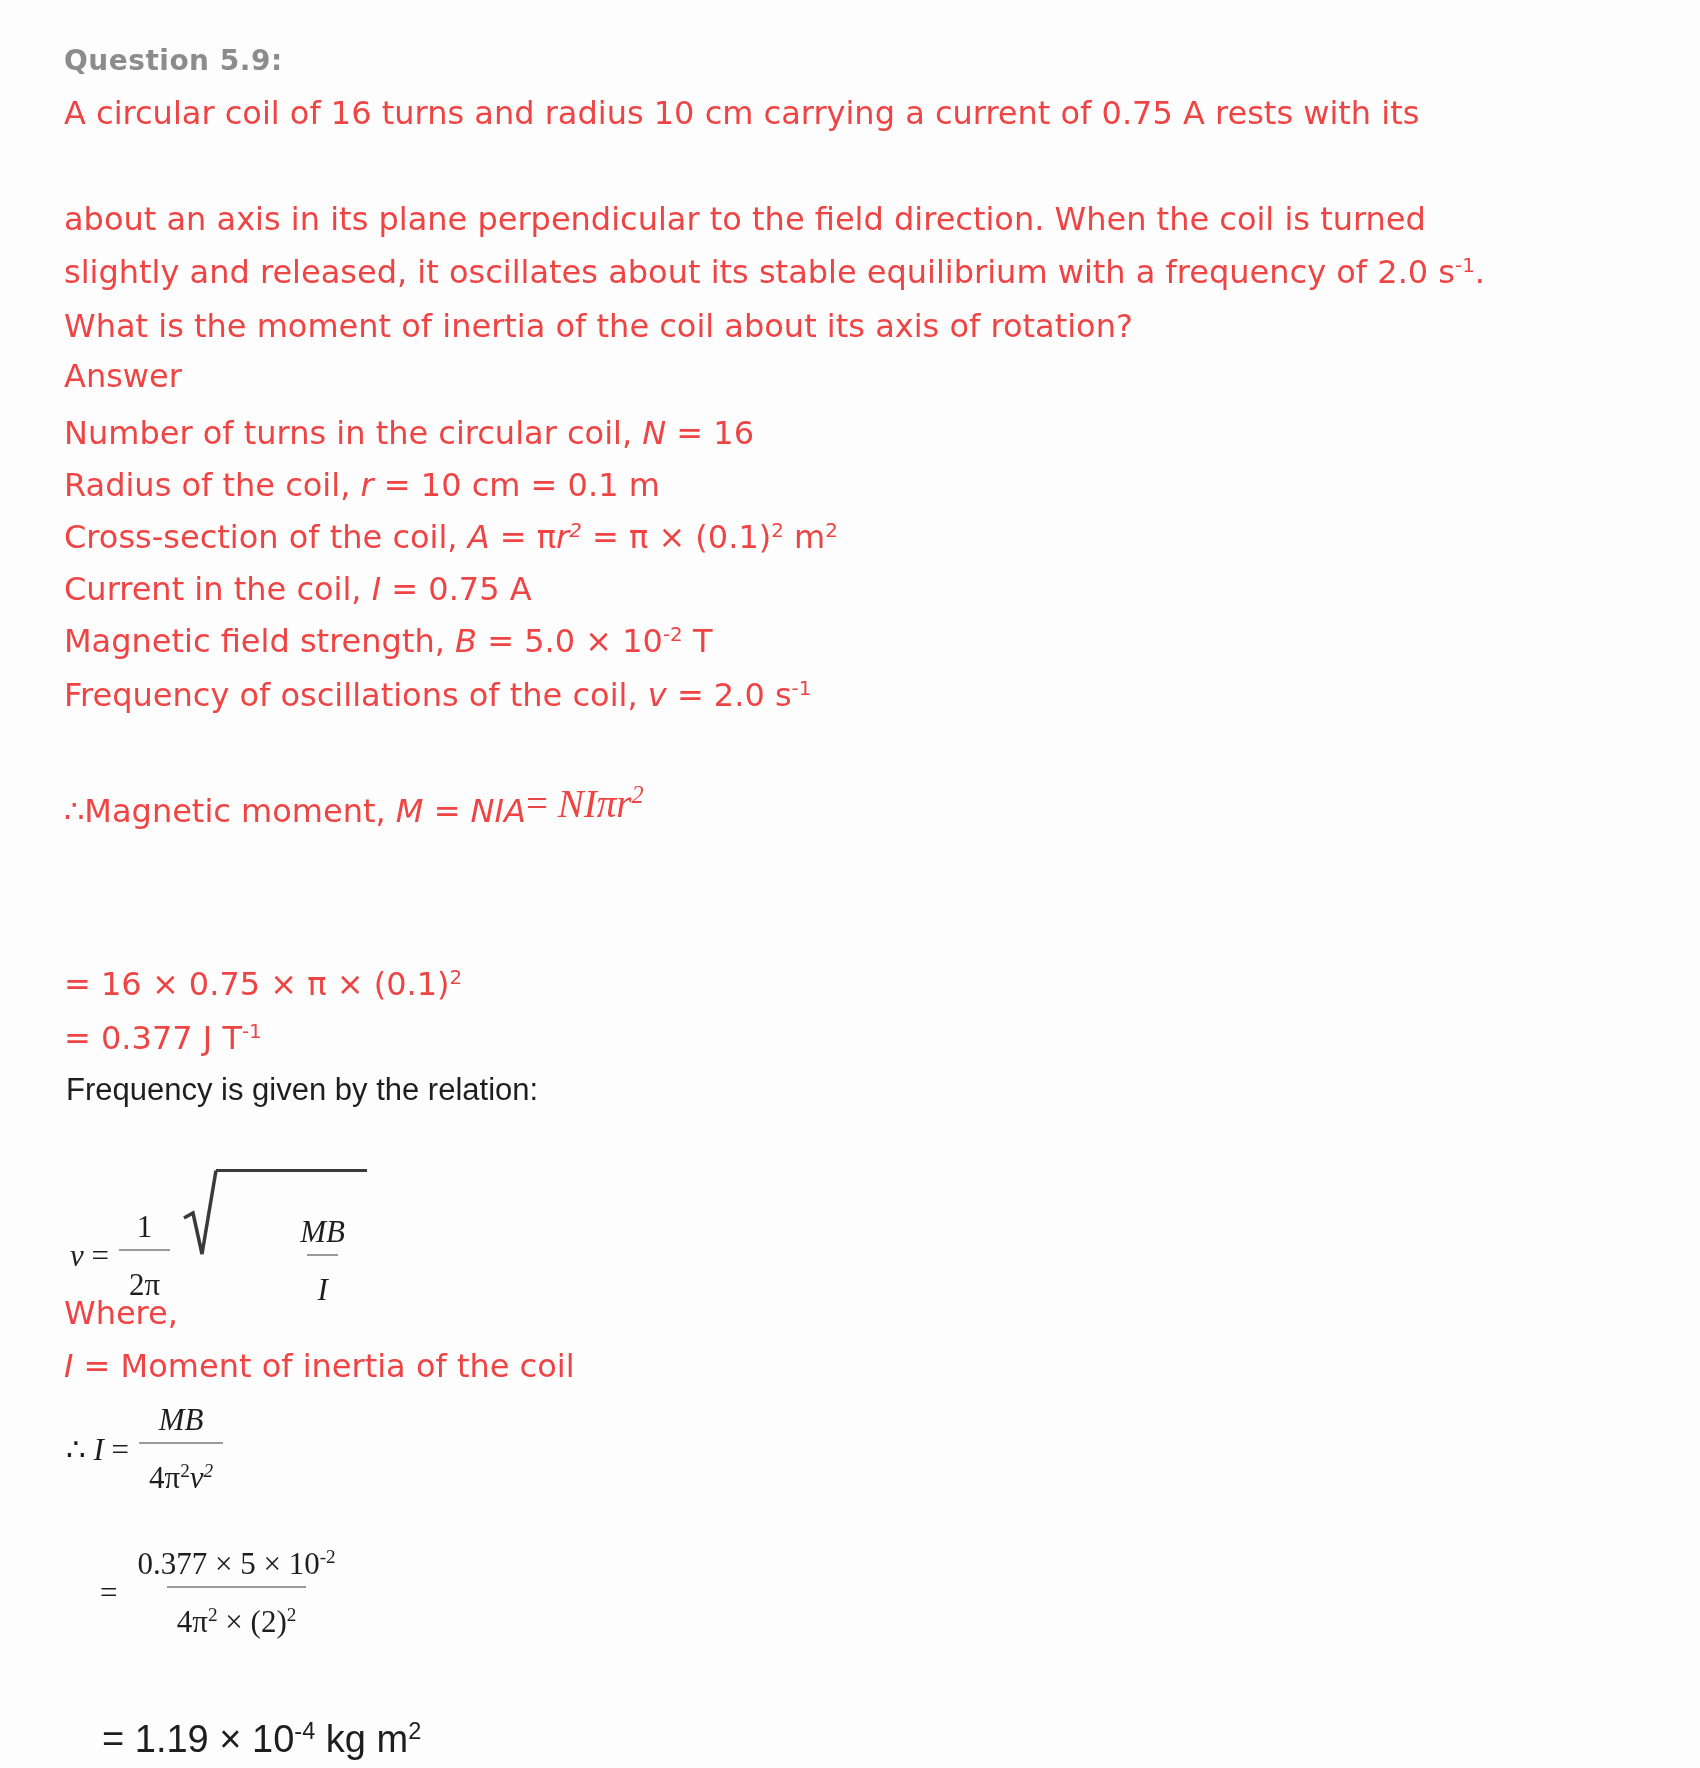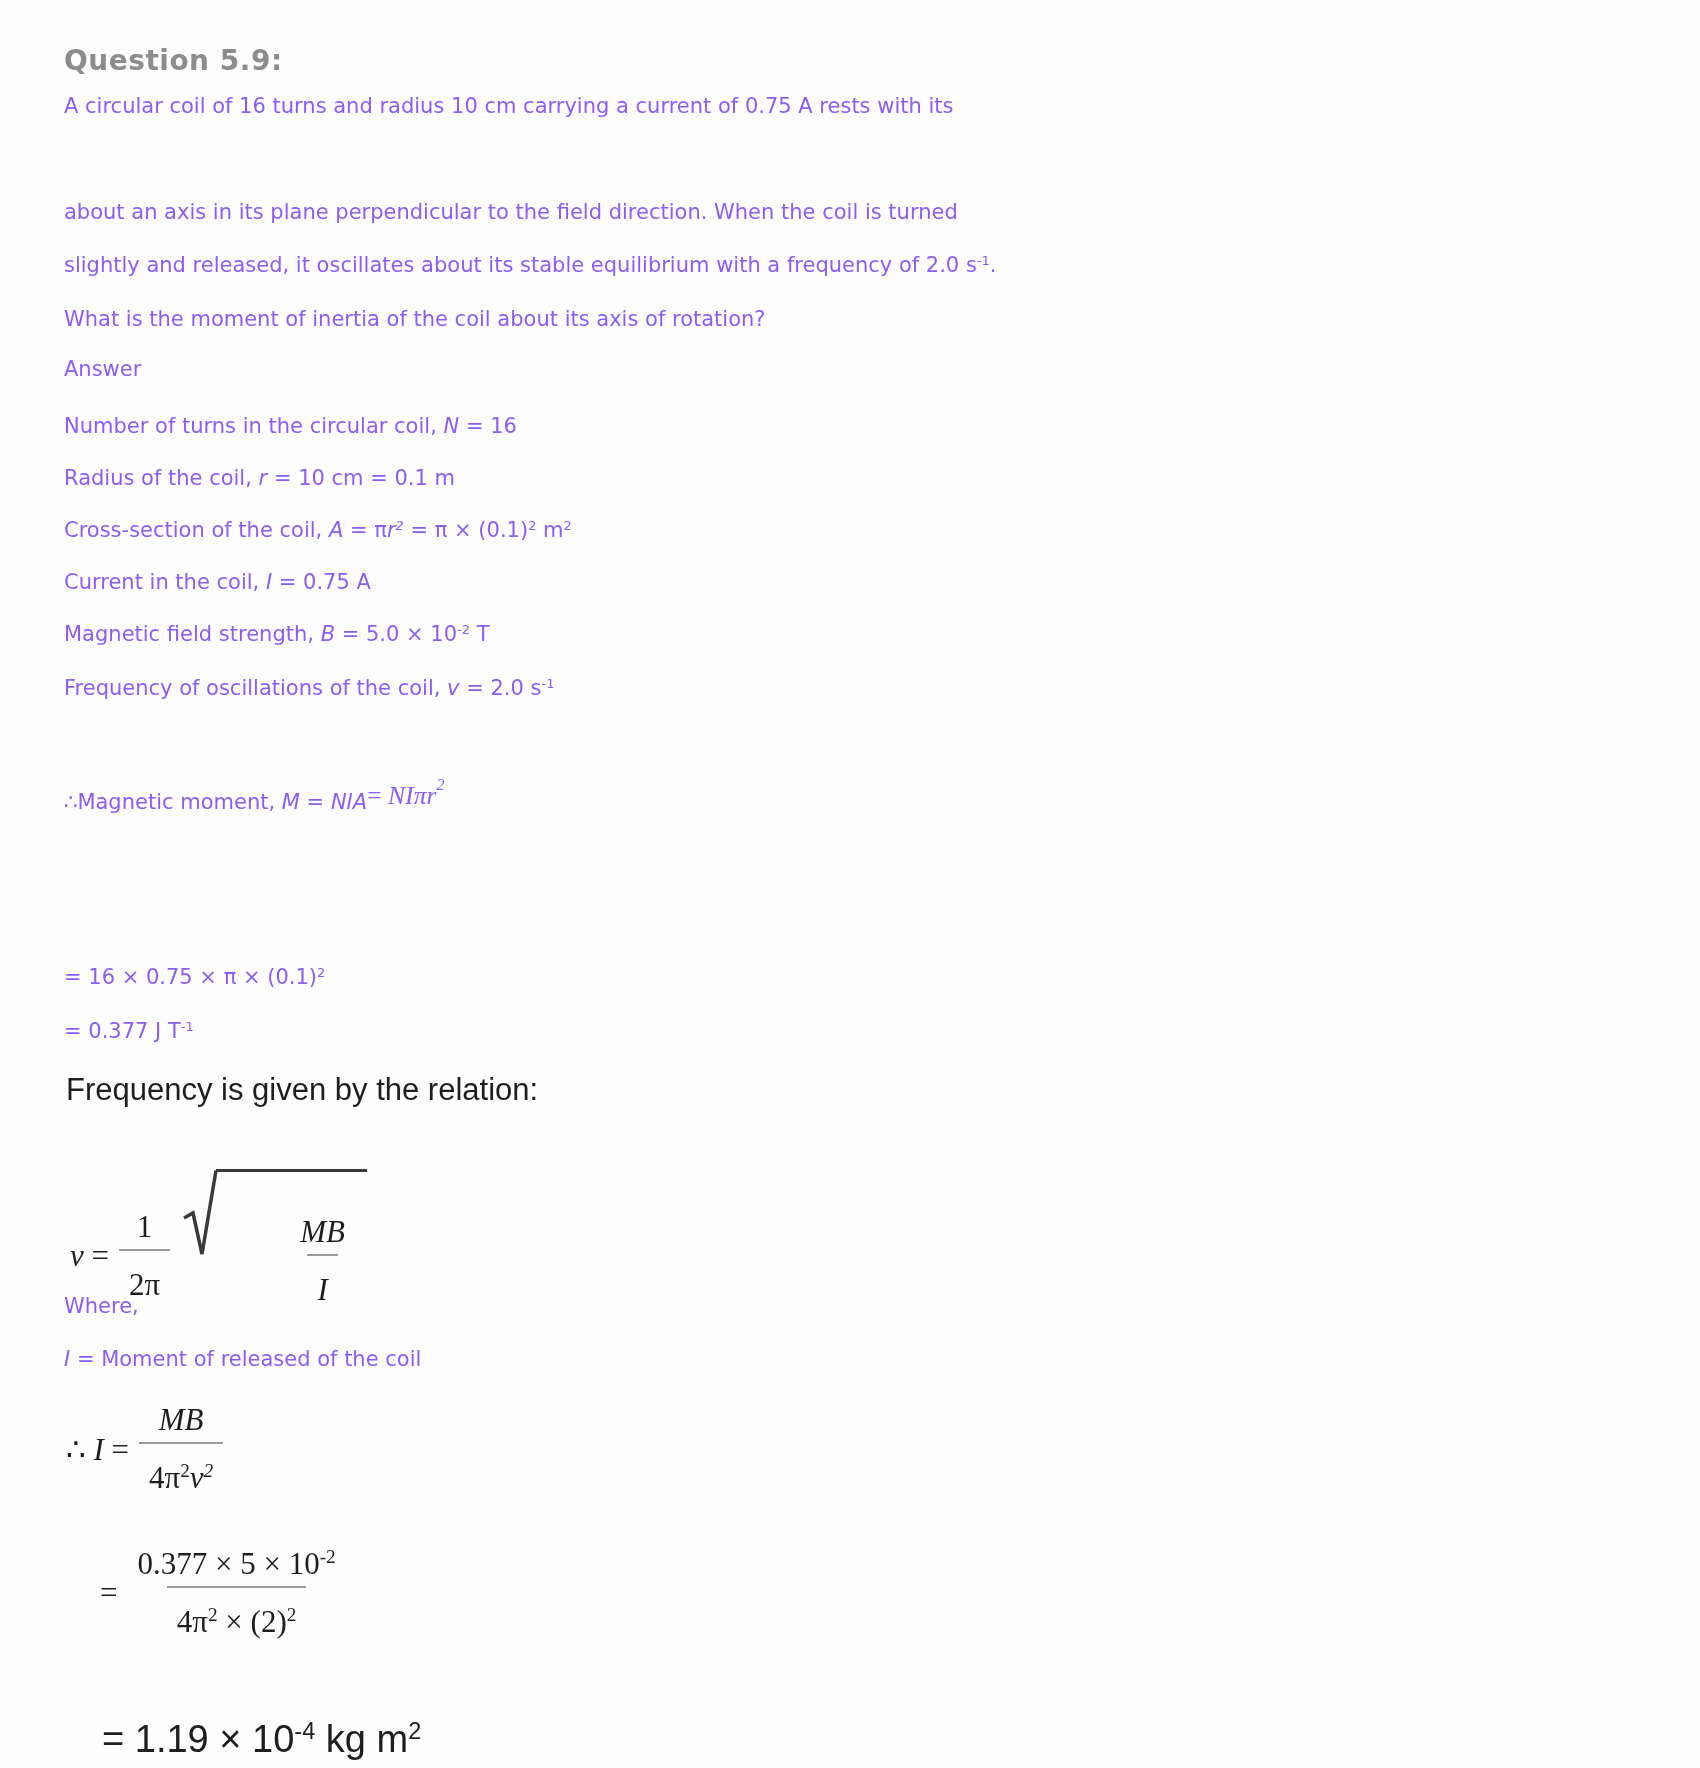--- a/index.html
+++ b/index.html
@@ -10,21 +10,21 @@
     font-family:"DejaVu Sans","Liberation Sans",sans-serif;
     color:#2a2a2a;
     overflow:hidden;
   }
   .heading{
     position:absolute;left:64px;top:44px;
     font-size:28px;font-weight:bold;color:#8c8c8c;letter-spacing:0.5px;
   }
   .line{
     position:absolute;left:64px;
-    font-size:21px;white-space:pre;color:#8b5cf6;
+    font-size:32px;white-space:pre;color:#ef4444;
   }
   .serif-line{
     position:absolute;left:66px;
     font-family:Liberation Sans, sans-serif;
     font-size:31px;color:#1e1e1e;white-space:pre;
   }
   
   .seg-i{font-style:italic;}
   .seg-sup{font-size:0.62em;position:relative;top:-0.55em;}
   .seg-isup{font-style:italic;font-size:0.62em;position:relative;top:-0.55em;}
@@ -87,21 +87,21 @@
       <span class="sqrt-body">
         <span class="frac">
           <span class="num"><span class="seg-i">MB</span></span>
           <span class="den"><span class="seg-i">I</span></span>
         </span>
       </span>
     </span>
   </div>
 
   <div class="line" style="top:1294px">Where,</div>
-  <div class="line" style="top:1347px"><span class="seg-i">I</span><span> = Moment of released of the coil</span></div>
+  <div class="line" style="top:1347px"><span class="seg-i">I</span><span> = Moment of inertia of the coil</span></div>
 
   <div class="eq" style="top:1402px;left:66px">
     <span><span>∴ </span><span class="seg-i">I</span><span> =</span></span>
     <span class="frac">
       <span class="num"><span class="seg-i">MB</span></span>
       <span class="den"><span>4π</span><span class="seg-sup">2</span><span class="seg-i">ν</span><span class="seg-isup">2</span></span>
     </span>
   </div>
 
   <div class="eq" style="top:1546px;left:100px">

